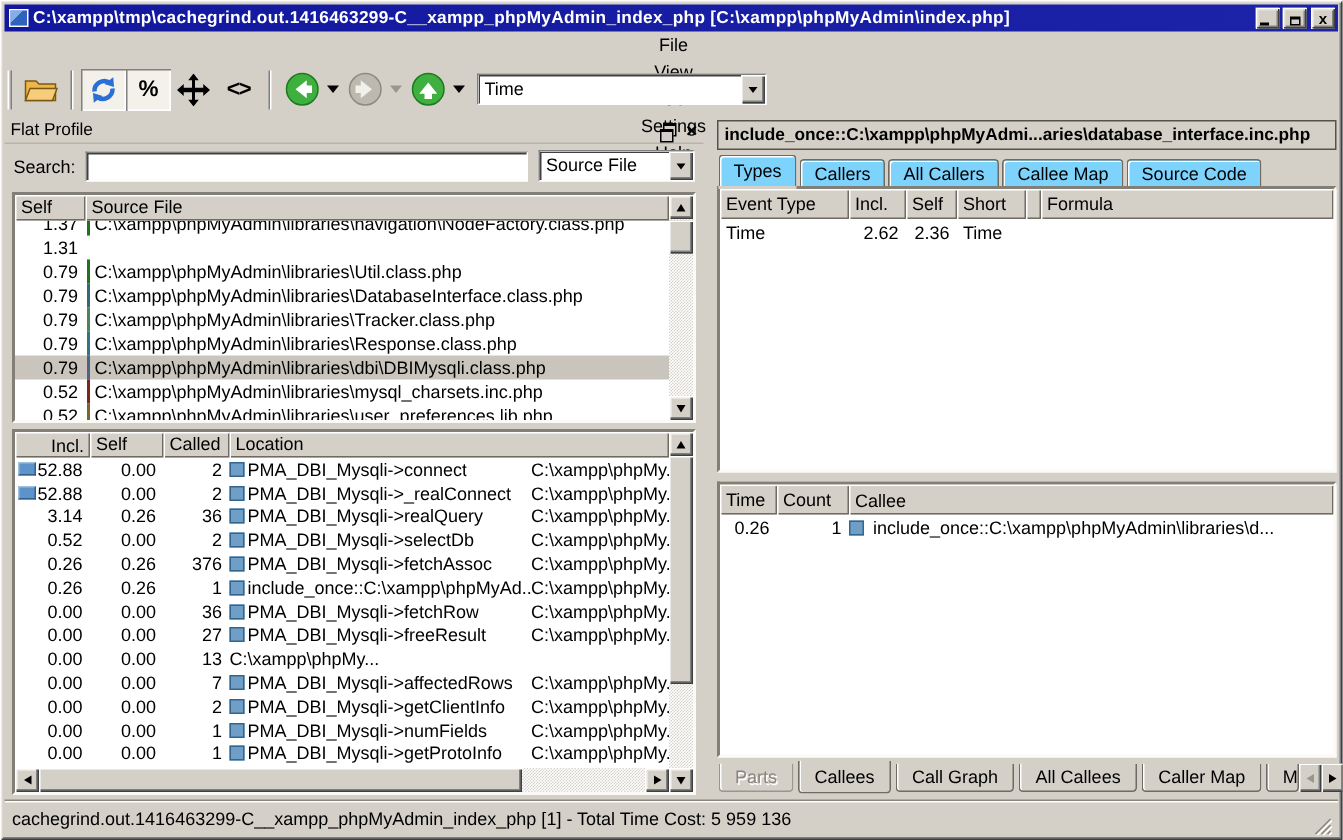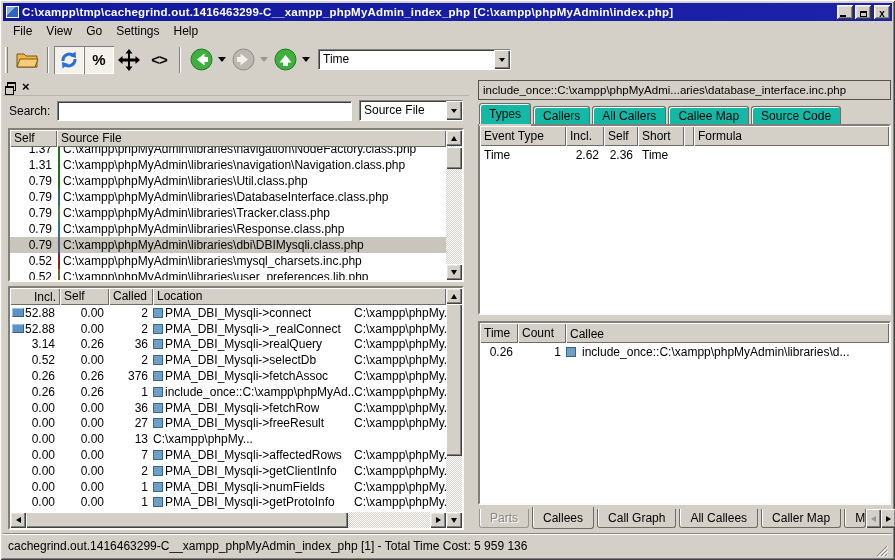--- a/index.html
+++ b/index.html
@@ -12,21 +12,21 @@
   .app-icon{width:13px;height:12px;flex:none;background:#2f6fd0;border:1px solid #fff;margin:0 3px 0 1px;
     background:linear-gradient(135deg,#7fb0e8 0 40%,#2f63c0 40%);}
   .title-text{color:#fff;font-weight:bold;font-size:11.5px;white-space:nowrap;overflow:hidden;flex:1;letter-spacing:.2px;}
   .cap-btn{width:16px;height:14px;flex:none;background:#d4d0c8;margin-left:2px;display:flex;align-items:flex-end;justify-content:center;
     box-shadow:inset 1px 1px 0 #fff, inset -1px -1px 0 #404040, inset 2px 2px 0 #e8e4dc, inset -2px -2px 0 #808080;
     font-size:9px;font-weight:bold;line-height:10px;color:#000;}
   .glyph-min{width:6px;height:2px;background:#000;margin:0 0 2px -4px;}
   .glyph-max{width:7px;height:6px;border:1px solid #000;border-top:2px solid #000;margin-bottom:2px;}
   .glyph-x{font-size:10px;line-height:11px;font-weight:bold;margin-bottom:0px;}
   
-  .menubar{position:absolute;left:3px;top:21px;right:3px;height:20px;display:flex;align-items:center;padding-left:3px;}
+  .menubar{position:absolute;left:3px;top:21px;right:3px;height:20px;display:flex;align-items:center;padding-left:3px;flex-direction:column;}
   .menu-item{font-size:12px;padding:2px 7px;color:#000;}
   
   .toolbar{position:absolute;left:3px;top:41px;right:3px;height:37px;display:flex;align-items:center;}
   .tgrip{width:3px;height:26px;border-left:1px solid #fff;border-right:1px solid #808080;margin:0 4px 0 2px;}
   .tsep{width:2px;height:26px;border-left:1px solid #808080;border-right:1px solid #fff;margin:0 5px;}
   .tbtn{height:28px;min-width:30px;display:flex;align-items:center;justify-content:center;background:transparent;flex:none;}
   .tbtn.checked{background:#f3f1ea;box-shadow:inset 1px 1px 0 #808080, inset -1px -1px 0 #fff;}
   .tbtn.txt{font-weight:bold;font-size:15px;color:#000;}
   .drop{width:12px;height:28px;display:flex;align-items:center;justify-content:center;flex:none;}
   .tri-down{width:0;height:0;border-left:4px solid transparent;border-right:4px solid transparent;border-top:5px solid #000;}
@@ -84,23 +84,23 @@
   .w-fself{width:49px;flex:none;}
   .w-called{width:44px;flex:none;}
   .w-func{width:201px;flex:none;display:flex;align-items:center;min-width:0;}
   .w-loc{flex:1;min-width:0;overflow:hidden;}
   .cost-ico{width:12px;height:9px;background:#5d93c9;border:1px solid #2f5f8f;border-top-color:#9cc2e0;border-left-color:#9cc2e0;margin-right:auto;margin-left:2px;flex:none;}
   .fn-ico{width:10px;height:10px;background:#6f9ec6;border:1px solid #33668f;flex:none;margin-right:2px;}
   .hscroll{position:absolute;left:0;right:16px;bottom:0;height:16px;}
   
   .right-panel{position:absolute;left:477px;top:78px;width:415px;height:453px;}
   .detail-title{position:absolute;left:1px;top:2px;right:1px;height:20px;border:1px solid #55524c;background:#d4d0c8;
-    font-weight:normal;font-size:11.5px;padding:3px 4px;white-space:nowrap;overflow:hidden;}
+    font-weight:bold;font-size:11.5px;padding:3px 4px;white-space:nowrap;overflow:hidden;}
   .tabbar{position:absolute;left:2px;top:25px;right:2px;height:21px;display:flex;align-items:flex-end;}
-  .tab{height:18px;padding:1px 9px;font-size:12px;background:#14b8a6;border:1px solid #6f6b63;border-bottom:none;
+  .tab{height:18px;padding:1px 9px;font-size:12px;background:#7dd3fc;border:1px solid #6f6b63;border-bottom:none;
     border-radius:3px 3px 0 0;box-shadow:inset 1px 1px 0 #fff;margin-right:2px;white-space:nowrap;display:flex;align-items:center;}
   .tab.active{height:21px;font-weight:normal;z-index:3;box-shadow:inset 1px 1px 0 #fff, 0 2px 0 #d4d0c8;}
   #types-frame{left:1px;top:46px;right:1px;height:191px;}
   #callees-frame{left:1px;top:243px;right:1px;height:184px;}
   .hcell.tall{height:20px;padding-top:3px;}
   .trow{height:17px;display:flex;align-items:center;font-size:12px;white-space:nowrap;}
   .w-t0{width:86px;flex:none;}.w-t1{width:38px;flex:none;}.w-t2{width:34px;flex:none;}.w-t3{width:46px;flex:none;}
   .w-t4{width:10px;flex:none;padding:1px 0;}.w-t5{flex:1;}
   .w-c0{width:38px;flex:none;}.w-c1{width:48px;flex:none;}.w-c2{flex:1;display:flex;align-items:center;min-width:0;}
   .pad-l{padding-left:4px;}
@@ -202,20 +202,21 @@
     <span class="combo" id="main-combo">
       <span class="cval">Time</span>
       <span class="cbtn">
           <span class="tri-down"></span>
         </span>
     </span>
   </div>
 
   <div class="left-dock">
     <div class="dock-caption">
+      <span class="dock-title">Flat Profile</span>
       <span class="dock-float" title=""></span>
       <span class="dock-close">×</span>
     </div>
     <div class="search-row">
       <span class="search-label">Search:</span>
       <input class="search-input" type="text" value="" style="">
       <span class="combo" id="group-combo">
         <span class="cval">Source File</span>
         <span class="cbtn">
             <span class="tri-down"></span>
@@ -228,21 +229,20 @@
           <div class="hcell w-self">Self</div>
           <div class="hcell w-file">Source File</div>
         </div>
       <div id="src-rows">
           <div class="srow clip-top">
             <span class="w-self num">1.37</span>
             <span class="w-file"><span class="sq" style="background: rgb(45, 179, 45);"></span><span class="ftext">C:\xampp\phpMyAdmin\libraries\navigation\NodeFactory.class.php</span></span>
           </div>
           <div class="srow">
             <span class="w-self num">1.31</span>
-            <span class="w-file"><span class="sq" style="background: rgb(45, 179, 45);"></span><span class="ftext">C:\xampp\phpMyAdmin\libraries\navigation\Navigation.class.php</span></span>
           </div>
           <div class="srow">
             <span class="w-self num">0.79</span>
             <span class="w-file"><span class="sq" style="background: rgb(45, 179, 45);"></span><span class="ftext">C:\xampp\phpMyAdmin\libraries\Util.class.php</span></span>
           </div>
           <div class="srow">
             <span class="w-self num">0.79</span>
             <span class="w-file"><span class="sq" style="background: rgb(79, 163, 188);"></span><span class="ftext">C:\xampp\phpMyAdmin\libraries\DatabaseInterface.class.php</span></span>
           </div>
           <div class="srow">

